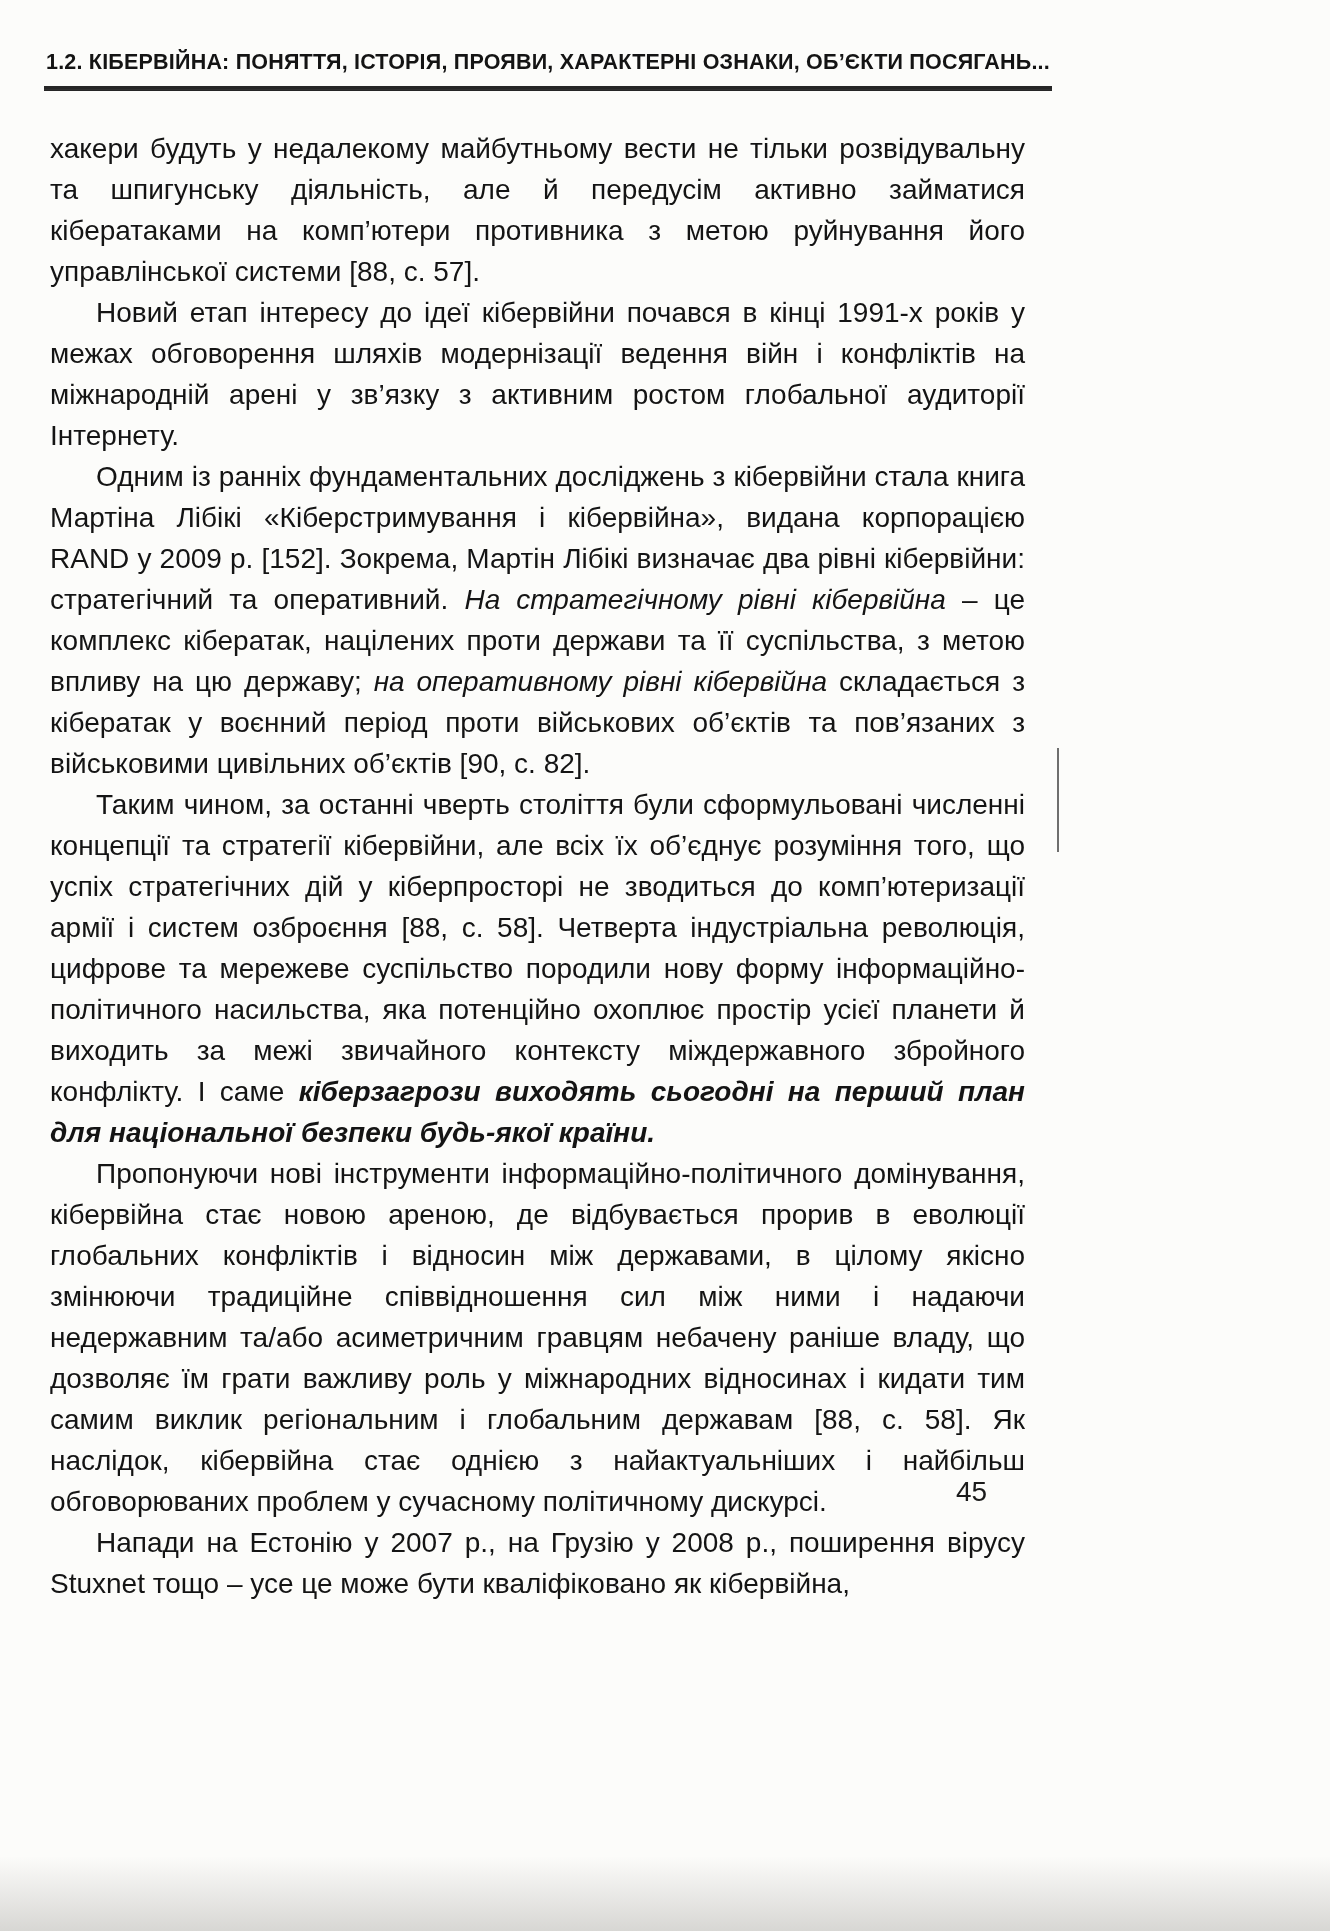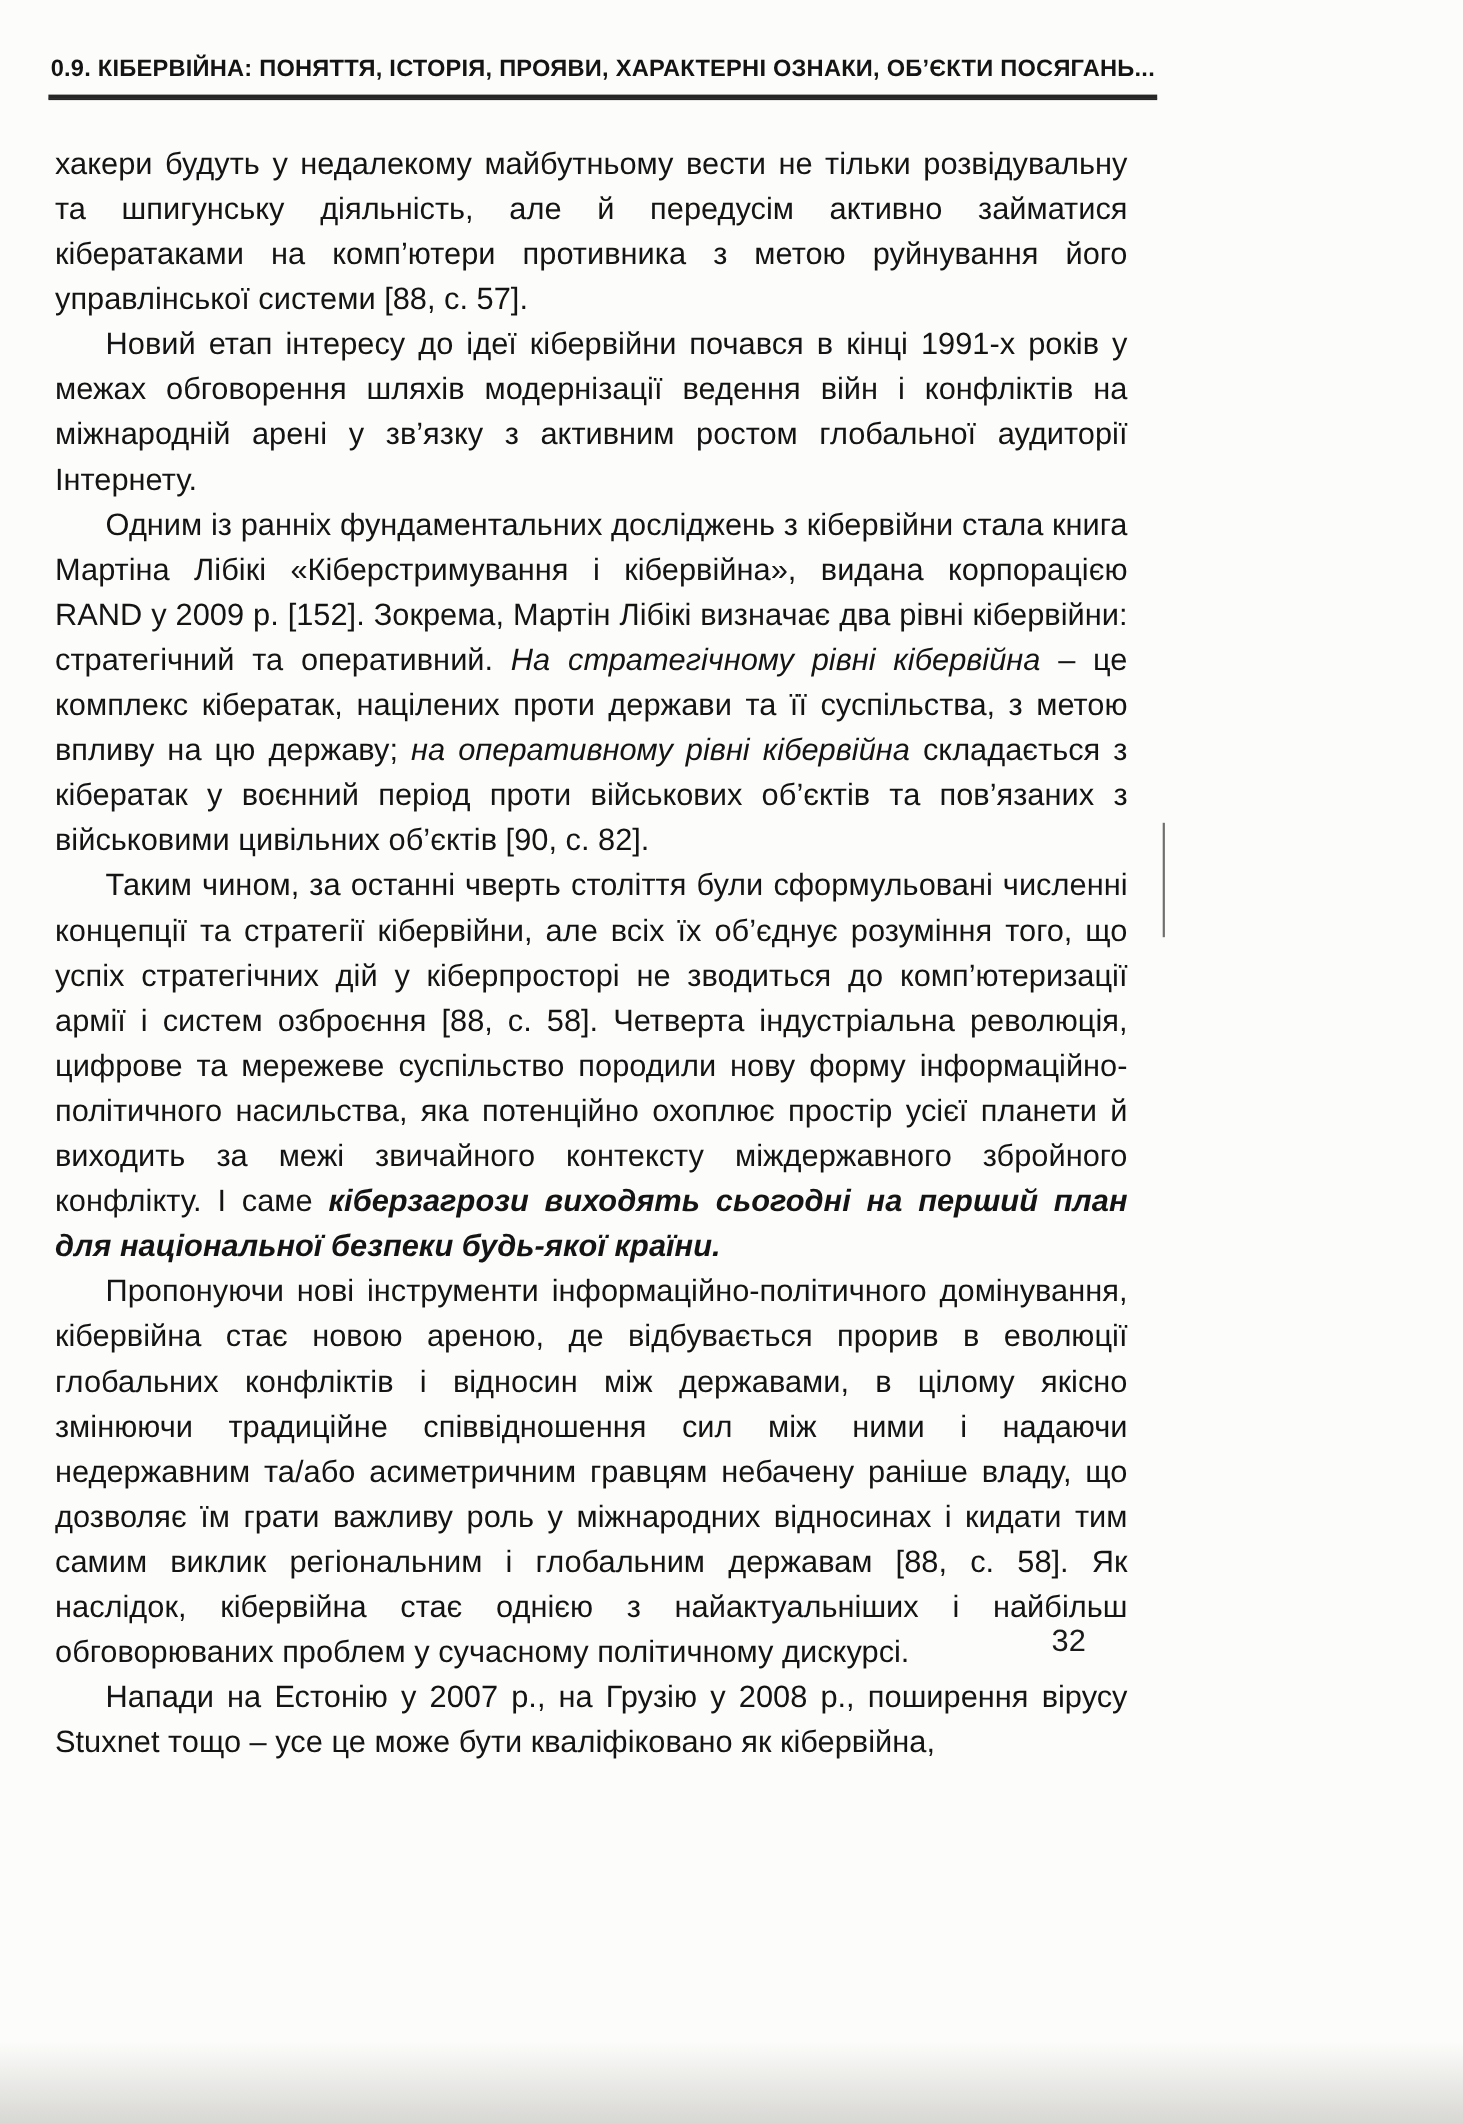--- a/index.html
+++ b/index.html
@@ -83,33 +83,33 @@
     background: linear-gradient(to bottom, rgba(120,118,112,0), rgba(120,118,112,0.28));
     pointer-events: none;
   }
 </style>
 </head>
 <body>
 
 <div class="page">
 
   <div class="running-header">
-    <span>0.9. КІБЕРВІЙНА: ПОНЯТТЯ, ІСТОРІЯ, ПРОЯВИ, ХАРАКТЕРНІ ОЗНАКИ, ОБ’ЄКТИ ПОСЯГАНЬ...</span>
+    <span>1.2. КІБЕРВІЙНА: ПОНЯТТЯ, ІСТОРІЯ, ПРОЯВИ, ХАРАКТЕРНІ ОЗНАКИ, ОБ’ЄКТИ ПОСЯГАНЬ...</span>
   </div>
 
   <div class="header-rule"></div>
 
   <div class="page-body">
       <p class="para"><span class="run normal">хакери будуть у недалекому майбутньому вести не тільки розвідувальну та шпигунську діяльність, але й передусім активно займатися кібератаками на комп’ютери противника з метою руйнування його управлінської системи [88, с. 57].</span></p>
       <p class="para indent"><span class="run normal">Новий етап інтересу до ідеї кібервійни почався в кінці 1991-х років у межах обговорення шляхів модернізації ведення війн і конфліктів на міжнародній арені у зв’язку з активним ростом глобальної аудиторії Інтернету.</span></p>
       <p class="para indent"><span class="run normal">Одним із ранніх фундаментальних досліджень з кібервійни стала книга Мартіна Лібікі «Кіберстримування і кібервійна», видана корпорацією RAND у 2009 р. [152]. Зокрема, Мартін Лібікі визначає два рівні кібервійни: стратегічний та оперативний. </span><span class="run italic">На стратегічному рівні кібервійна</span><span class="run normal"> – це комплекс кібератак, націлених проти держави та її суспільства, з метою впливу на цю державу; </span><span class="run italic">на оперативному рівні кібервійна</span><span class="run normal"> складається з кібератак у воєнний період проти військових об’єктів та пов’язаних з військовими цивільних об’єктів [90, с. 82].</span></p>
       <p class="para indent"><span class="run normal">Таким чином, за останні чверть століття були сформульовані численні концепції та стратегії кібервійни, але всіх їх об’єднує розуміння того, що успіх стратегічних дій у кіберпросторі не зводиться до комп’ютеризації армії і систем озброєння [88, с. 58]. Четверта індустріальна революція, цифрове та мережеве суспільство породили нову форму інформаційно-політичного насильства, яка потенційно охоплює простір усієї планети й виходить за межі звичайного контексту міждержавного збройного конфлікту. І саме </span><span class="run bold-italic">кіберзагрози виходять сьогодні на перший план для національної безпеки будь-якої країни.</span></p>
       <p class="para indent"><span class="run normal">Пропонуючи нові інструменти інформаційно-політичного домінування, кібервійна стає новою ареною, де відбувається прорив в еволюції глобальних конфліктів і відносин між державами, в цілому якісно змінюючи традиційне співвідношення сил між ними і надаючи недержавним та/або асиметричним гравцям небачену раніше владу, що дозволяє їм грати важливу роль у міжнародних відносинах і кидати тим самим виклик регіональним і глобальним державам [88, с. 58]. Як наслідок, кібервійна стає однією з найактуальніших і найбільш обговорюваних проблем у сучасному політичному дискурсі.</span></p>
       <p class="para indent"><span class="run normal">Напади на Естонію у 2007 р., на Грузію у 2008 р., поширення вірусу Stuxnet тощо – усе це може бути кваліфіковано як кібервійна,</span></p>
     </div>
 
   <div class="scan-line"></div>
 
-  <div class="page-number">32</div>
+  <div class="page-number">45</div>
 
   <div class="bottom-shade"></div>
 
 </div>
 
 </body></html>

